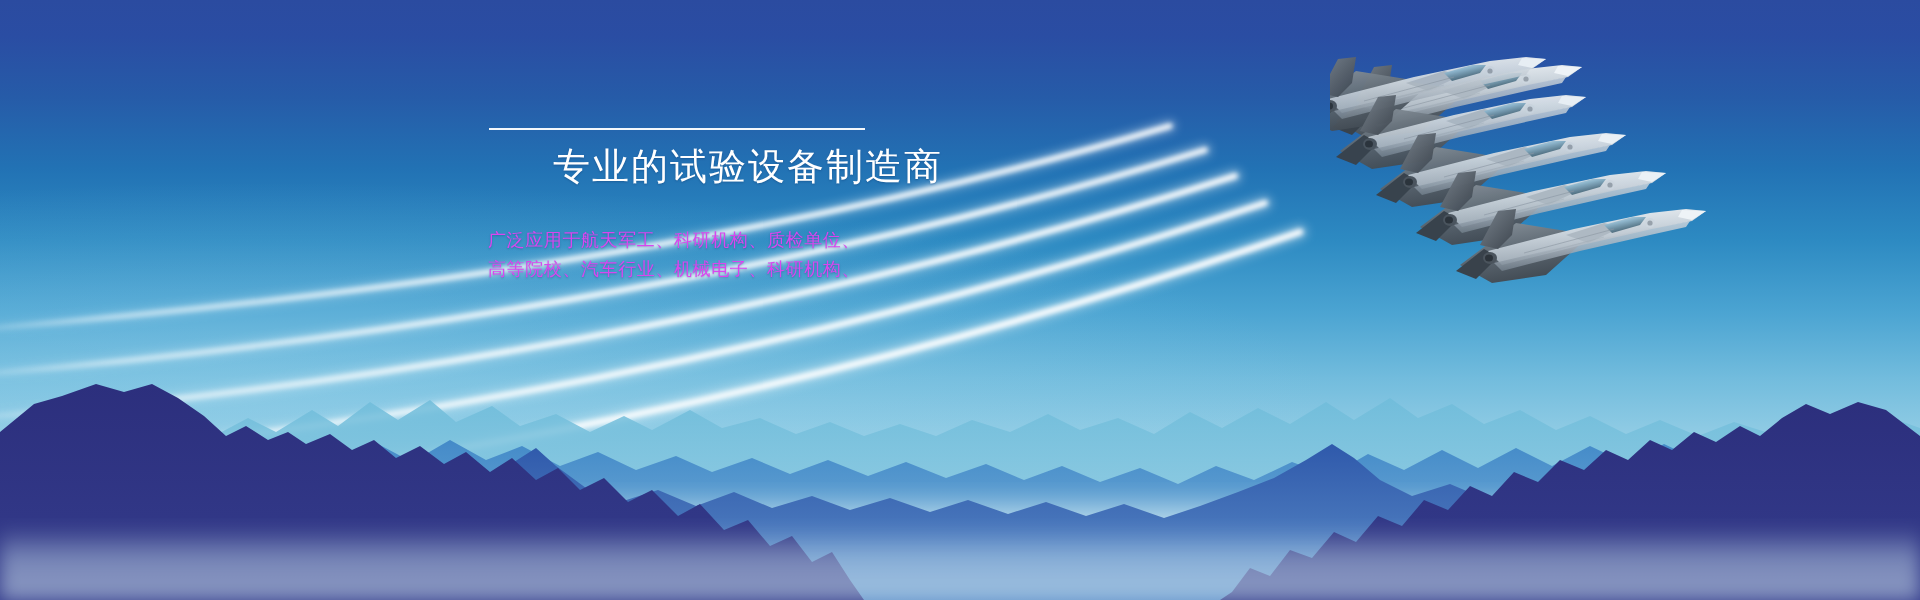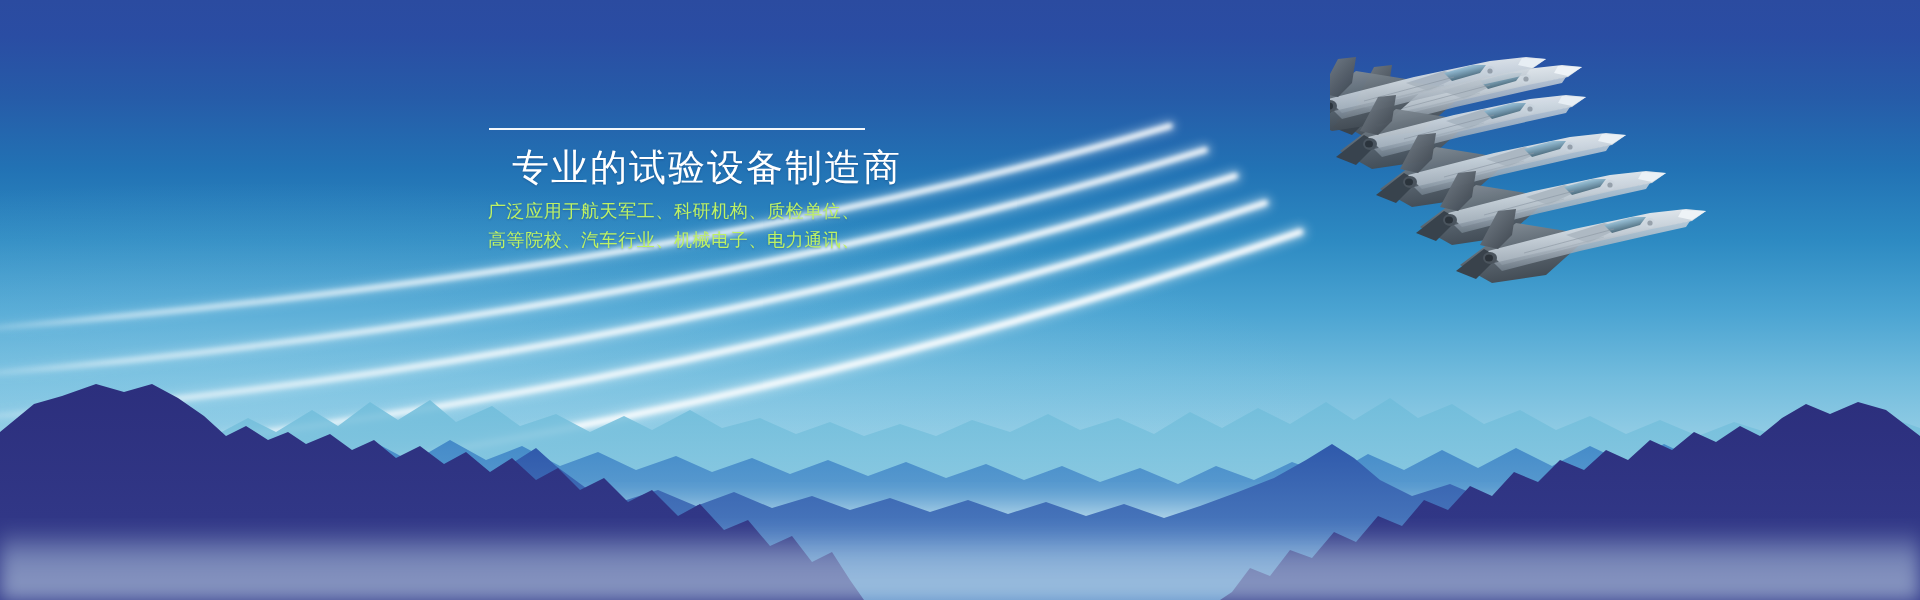--- a/index.html
+++ b/index.html
@@ -78,42 +78,43 @@
   }
   .rule {
     width: 376px;
     height: 2px;
     background: #ffffff;
     opacity: 0.95;
     margin: 0 0 14px 2px;
   }
   .headline-row {
     display: flex;
-    align-items: center;
+    align-items: flex-start;
     height: 46px;
+    gap: 41px;
   }
   .accent-bar {
     width: 9px;
     background: #f5a21d;
     margin-right: 16px;
     flex: 0 0 9px;
   }
   .headline {
     color: #ffffff;
     font-size: 37px;
     line-height: 45px;
     letter-spacing: 2px;
     white-space: nowrap;
     font-weight: 400;
     text-shadow: 0 1px 2px rgba(10,40,90,0.30);
   }
   .sub {
-    margin-top: 7px;
+    margin-top: 36px;
     margin-left: 1px;
-    color: #bef264;
+    color: #d946ef;
     font-size: 18px;
     line-height: 29px;
     letter-spacing: 0.6px;
     font-weight: 400;
     text-shadow: 0 1px 2px rgba(10,40,90,0.28);
   }
   .sub div { white-space: nowrap; }
 </style>
 </head>
 <body>
@@ -276,17 +277,17 @@
   </div>
 
   <div class="copy">
     <div class="rule"></div>
     <div class="headline-row">
       <div class="accent-bar"></div>
       <div class="headline">专业的试验设备制造商</div>
     </div>
     <div class="sub">
       <div>广泛应用于航天军工、科研机构、质检单位、</div>
-      <div>高等院校、汽车行业、机械电子、电力通讯、</div>
+      <div>高等院校、汽车行业、机械电子、科研机构、</div>
     </div>
   </div>
 
 </div>
 
 </body></html>

